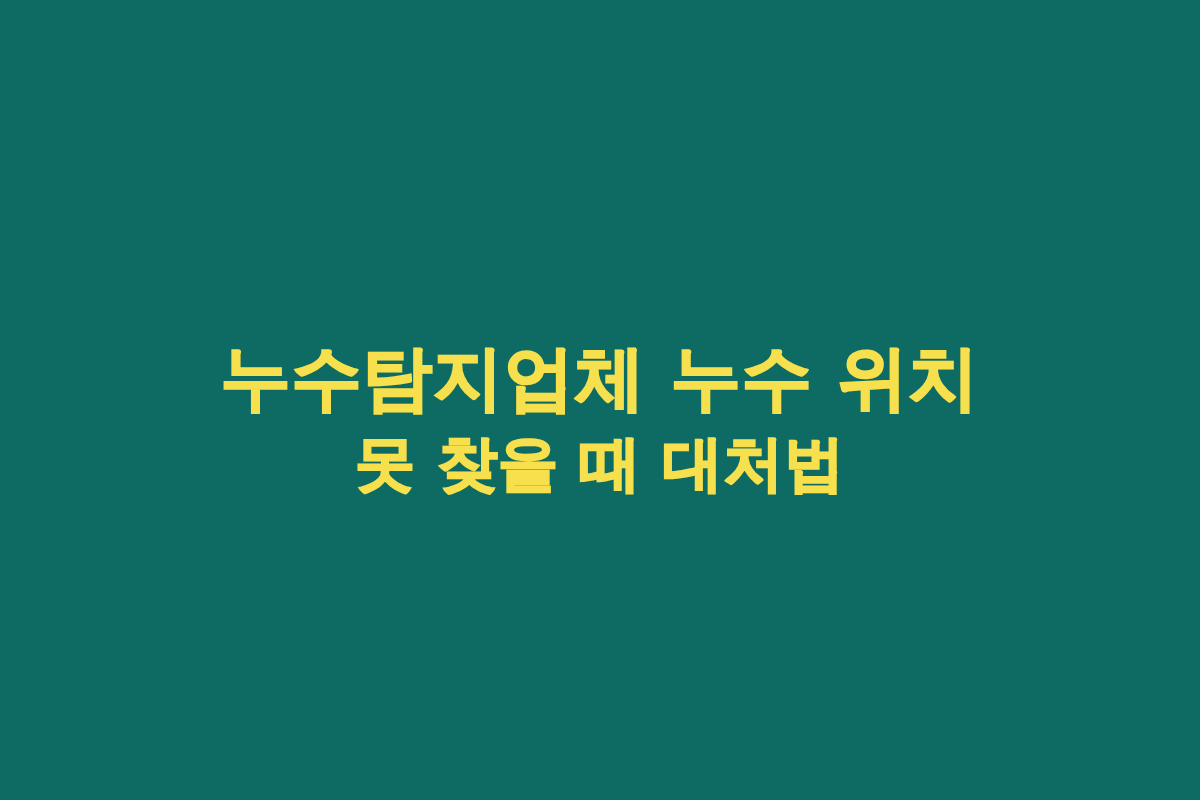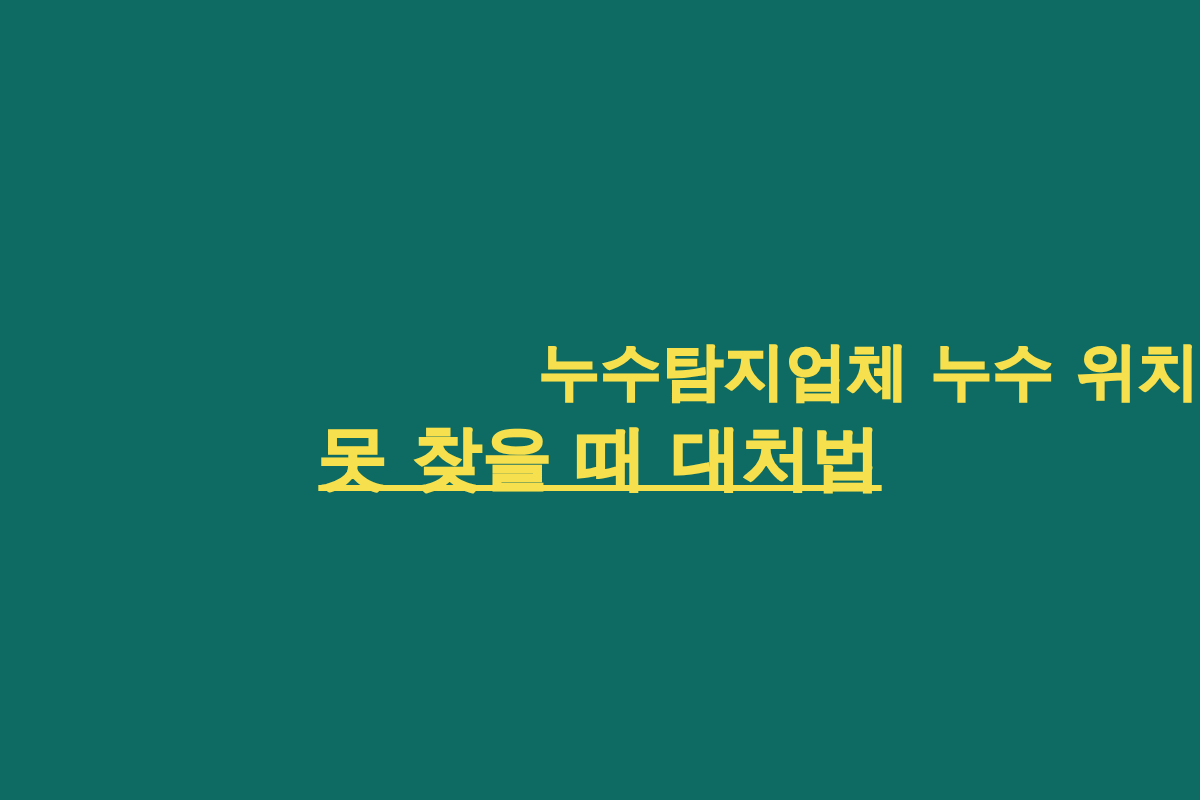--- a/index.html
+++ b/index.html
@@ -65,19 +65,19 @@
     font-size: 106px;
   }
 </style>
 </head>
 <body>
 
 <div class="banner" style="background: rgb(14, 107, 99);">
 
   <div class="headline">
 
-    <span class="headline-line headline-line-1" style="color: rgb(247, 224, 77); -webkit-text-stroke: 2px rgb(247, 224, 77); font-size: 61px; text-align: right;">누수탐지업체 누수 위치</span>
+    <span class="headline-line headline-line-1" style="color: rgb(247, 224, 77); -webkit-text-stroke: 2px rgb(247, 224, 77); font-size: 70px;">누수탐지업체 누수 위치</span>
 
-    <span class="headline-line headline-line-2" style="color: rgb(247, 224, 77); -webkit-text-stroke: 2px rgb(247, 224, 77); font-size: 69px; text-decoration: underline;">못 찾을 때 대처법</span>
+    <span class="headline-line headline-line-2" style="color: rgb(247, 224, 77); -webkit-text-stroke: 2px rgb(247, 224, 77); font-size: 60px;">못 찾을 때 대처법</span>
 
   </div>
 
 </div>
 
 </body></html>

